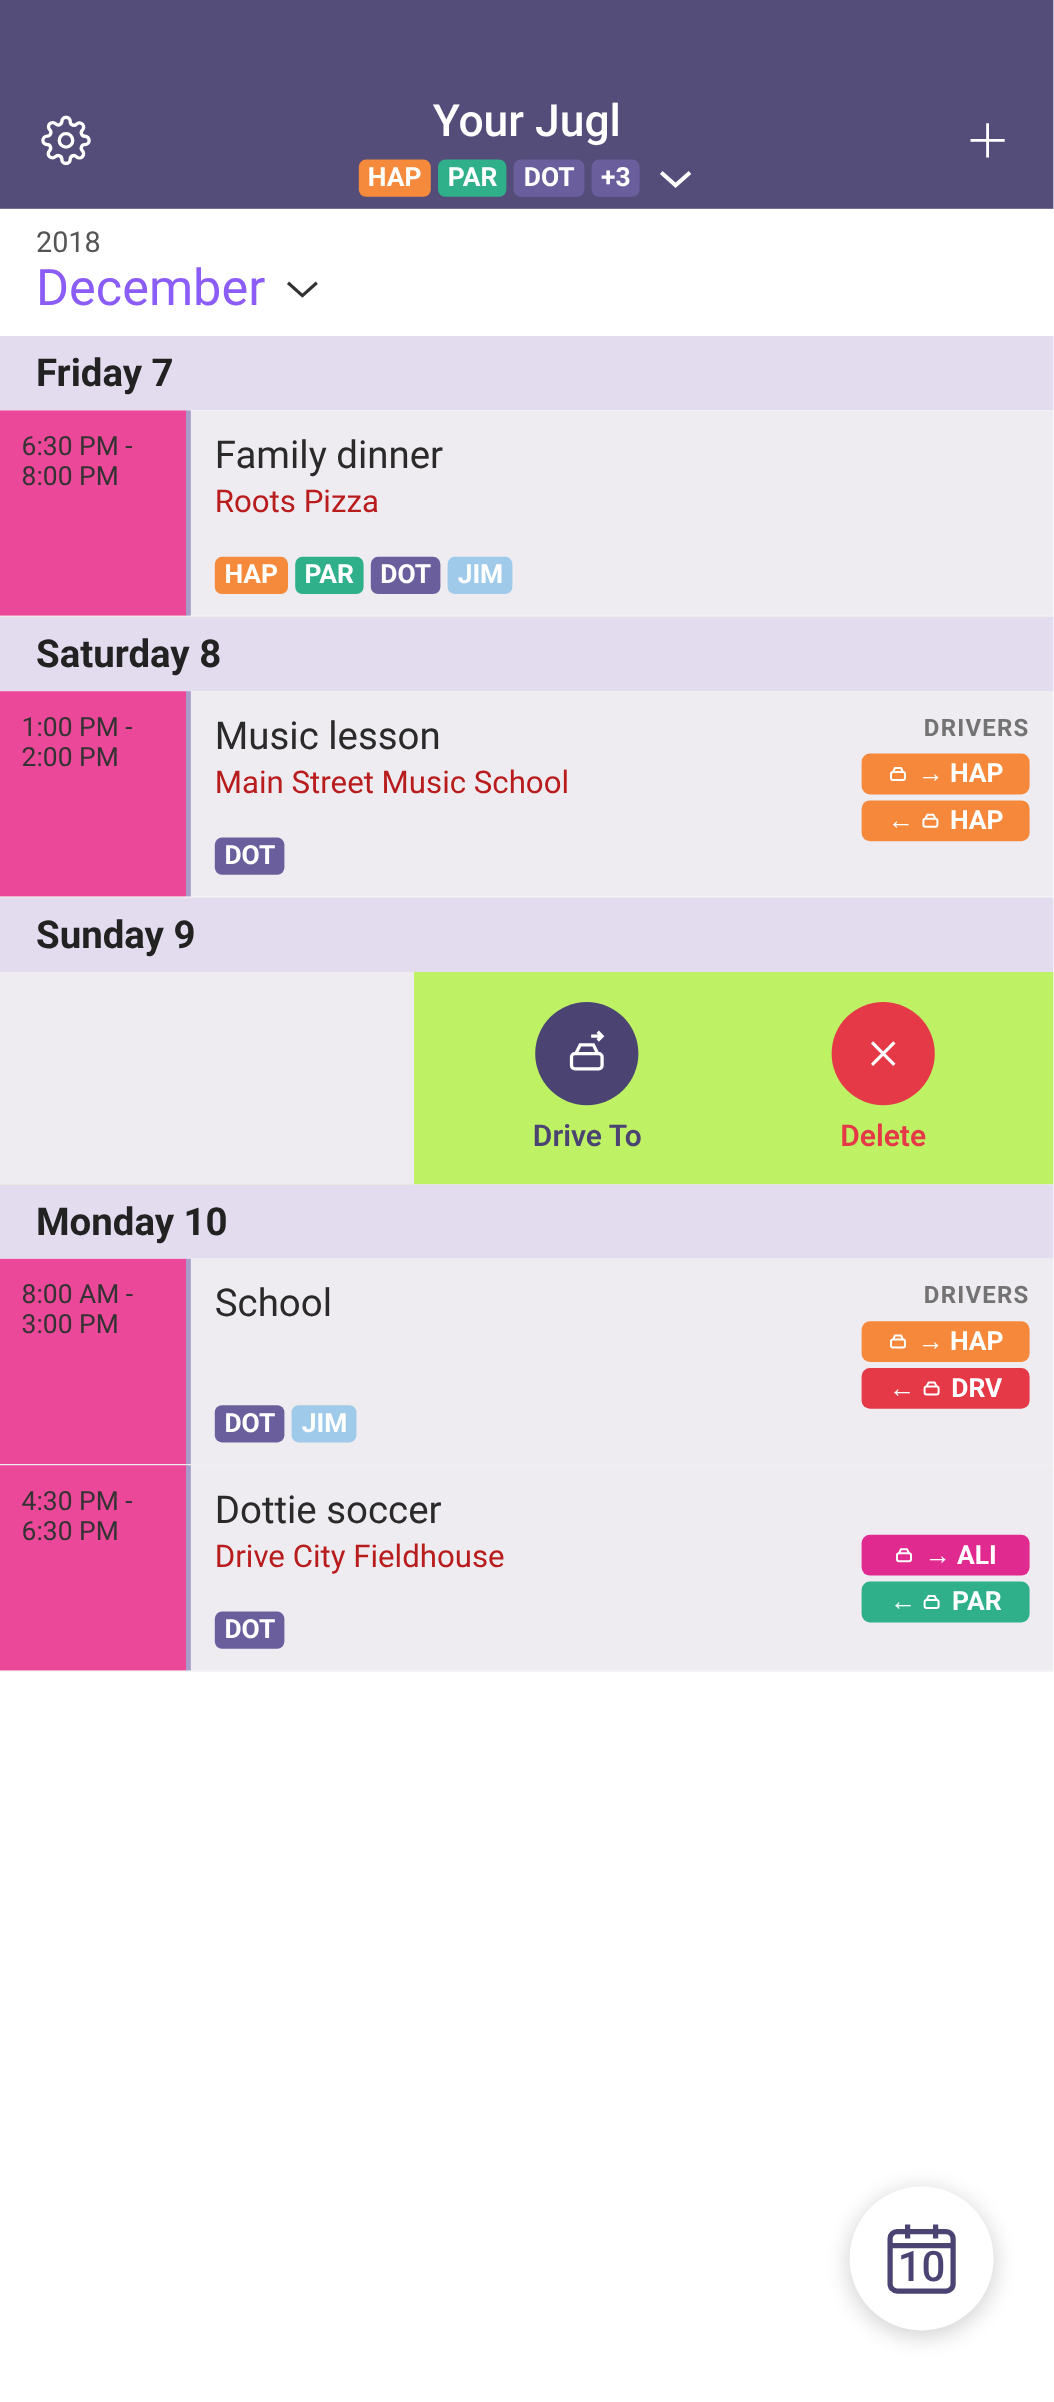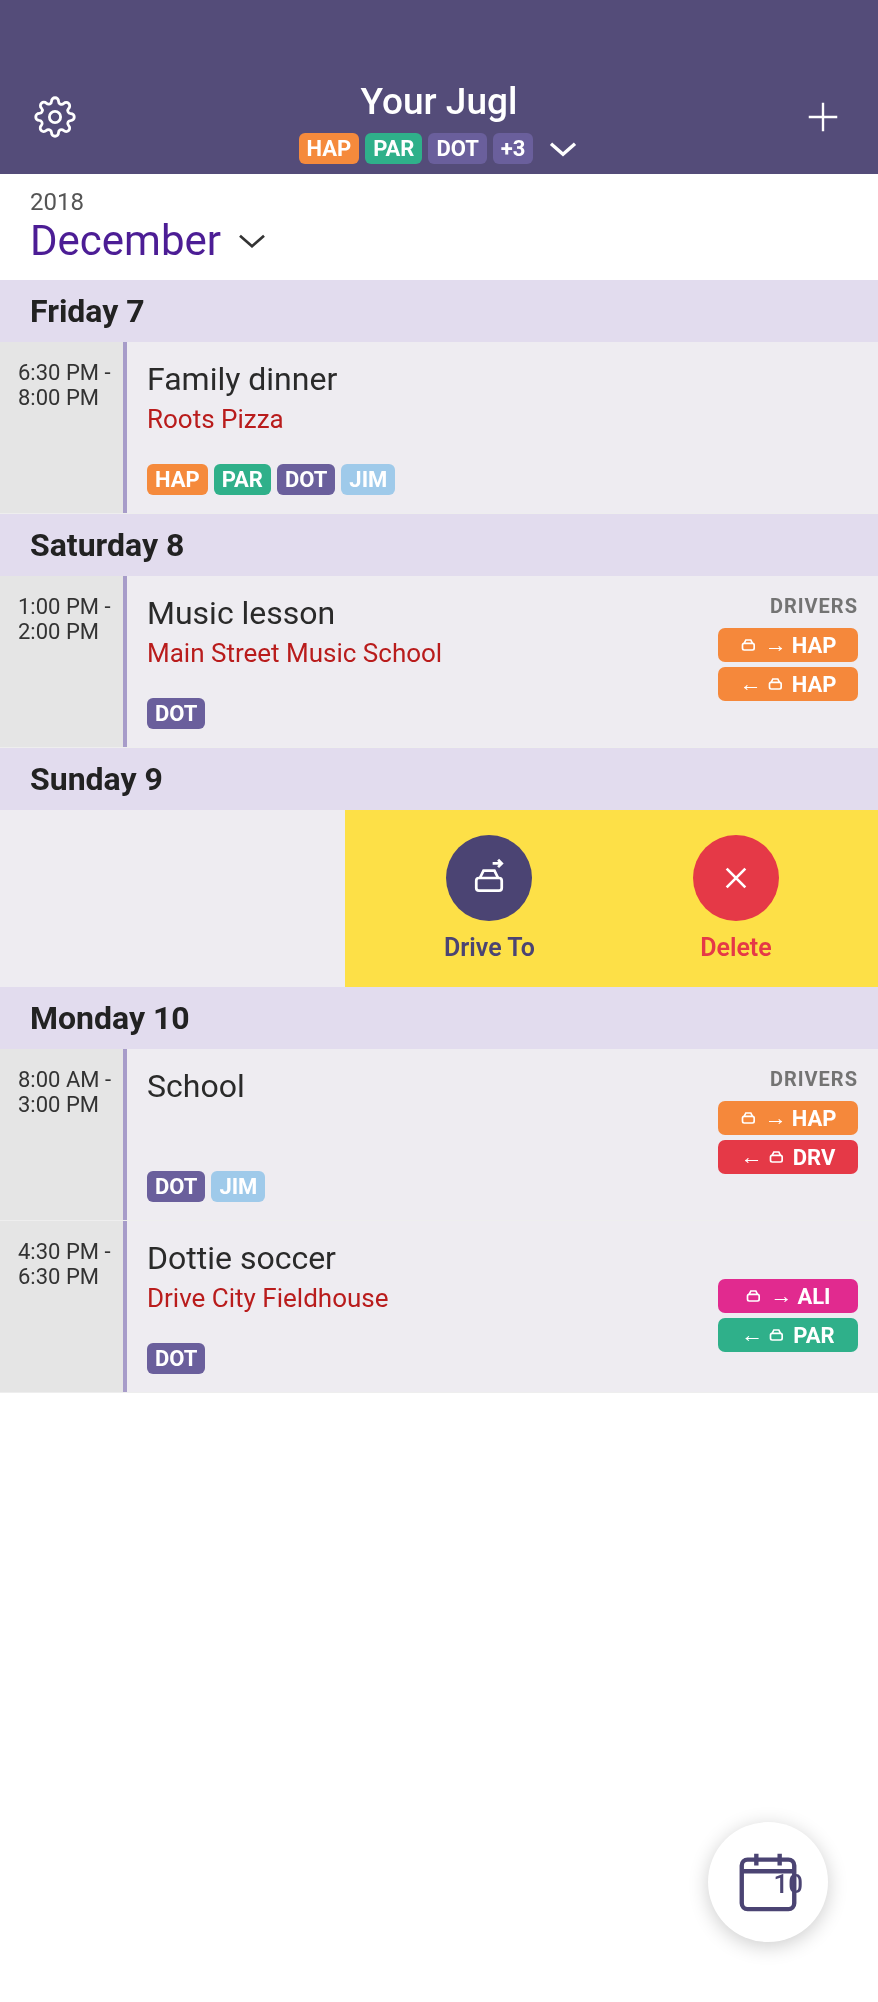--- a/index.html
+++ b/index.html
@@ -76,40 +76,40 @@
     font-size: 24px;
     color: #555;
   }
   .month-row {
     display: flex;
     align-items: center;
     gap: 15px;
   }
   .month {
     font-size: 42px;
-    color: #4c1d95;
+    color: #8b5cf6;
   }
   .day-header {
     background: #e2dcee;
     padding: 12px 30px;
     font-size: 32px;
     font-weight: 700;
     color: #222;
   }
   .event-row {
     display: flex;
     border-bottom: 1px solid #eee;
     background: #fff;
   }
   .event-time {
-    width: 123px;
+    width: 155px;
     padding: 18px 10px 18px 18px;
     font-size: 22px;
     color: #333;
-    background: #e5e5e5;
+    background: #ec4899;
   }
   .event-content {
     flex: 1;
     border-left: 4px solid #a79cc9;
     background: #eeecf1;
     padding: 18px 20px 18px 20px;
     position: relative;
     display: flex;
     justify-content: space-between;
   }
@@ -153,21 +153,21 @@
     color: #fff;
     margin-bottom: 5px;
     min-width: 115px;
   }
   .driver-hap { background: #f5883b; }
   .driver-drv { background: #e53947; }
   .driver-ali { background: #e12a8f; }
   .driver-par { background: #2fb08a; }
   .action-row {
     display: flex;
-    background: #fde047;
+    background: #bef264;
   }
   .action-spacer {
     width: 345px;
     background: #eeecf1;
   }
   .action-buttons {
     flex: 1;
     display: flex;
     justify-content: space-around;
     align-items: center;
@@ -212,24 +212,23 @@
   }
   .fab-inner {
     position: relative;
     text-align: center;
   }
   .fab-day {
     position: absolute;
     top: 24px;
     left: 0;
     right: 0;
-    font-size: 26px;
+    font-size: 35px;
     color: #4b4473;
     font-weight: 500;
-    text-align: right;
   }
 </style>
 </head>
 <body>
 
 <div class="header">
   <div class="header-inner">
     <div class="settings-icon">
       <svg width="42" height="42" viewBox="0 0 24 24" fill="none" stroke="#fff" stroke-width="1.6">
         <circle cx="12" cy="12" r="3.2"></circle>

